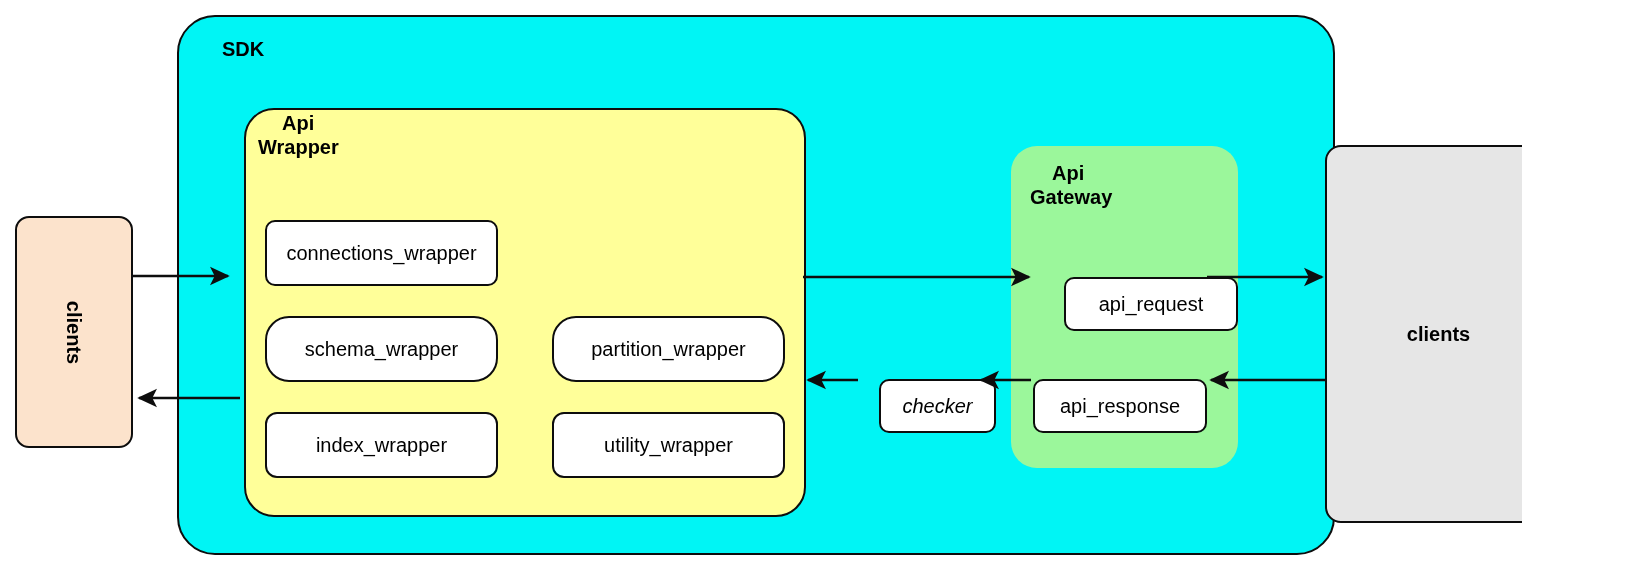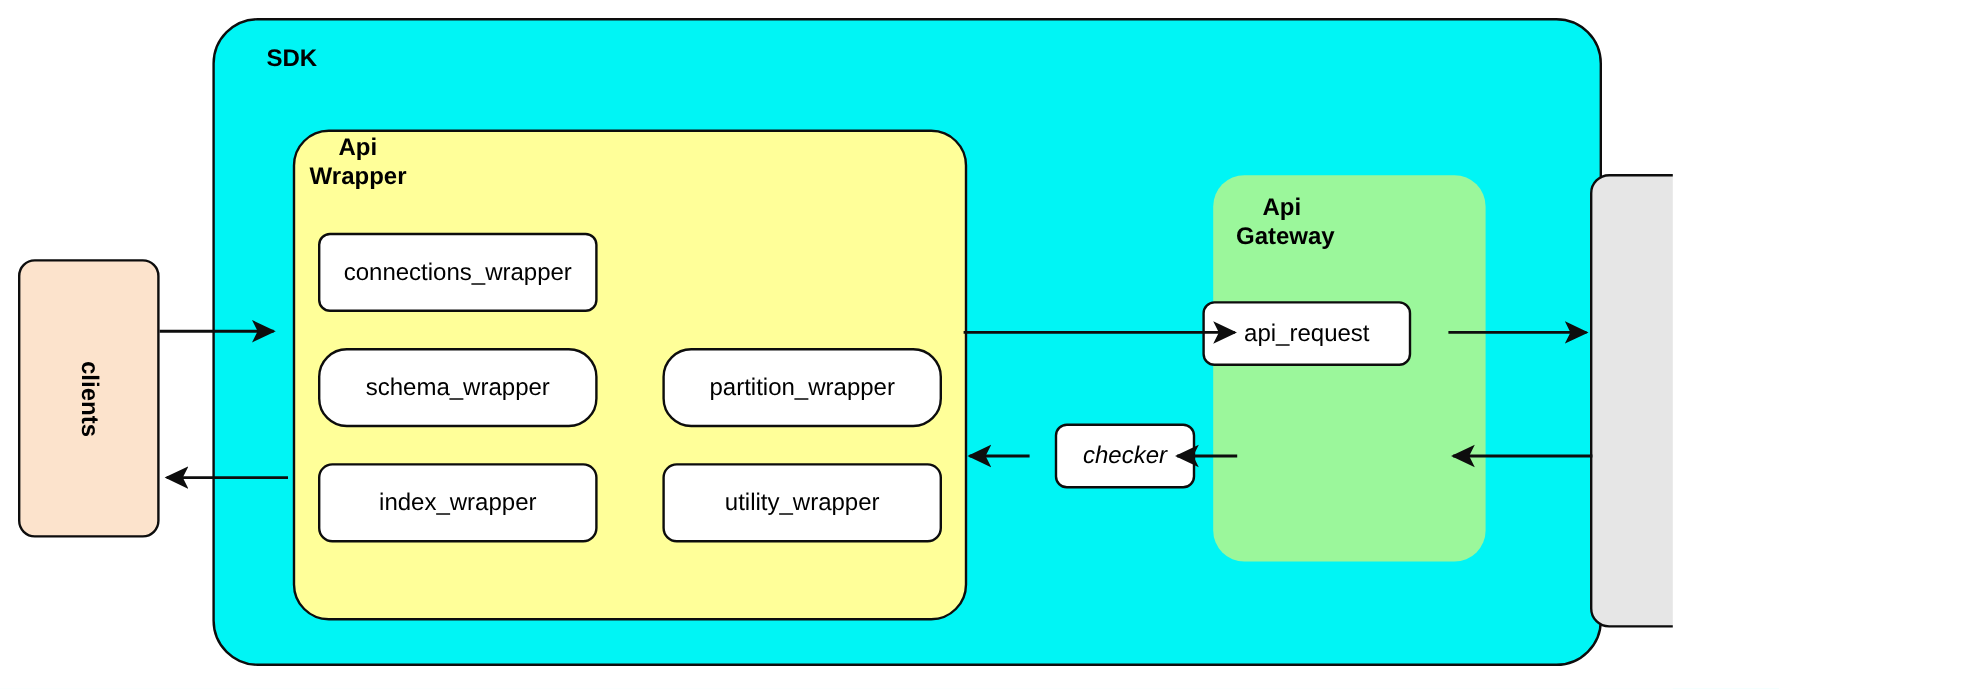--- a/index.html
+++ b/index.html
@@ -7,21 +7,21 @@
     padding: 0;
     background: #ffffff;
   }
   body {
     font-family: "Liberation Sans", sans-serif;
     -webkit-font-smoothing: antialiased;
   }
 
   #canvas {
     position: relative;
-    width: 1394px;
+    width: 1522px;
     height: 574px;
     background: #ffffff;
     overflow: hidden;
   }
 
   
   .box {
     position: absolute;
     box-sizing: border-box;
   }
@@ -111,29 +111,30 @@
     box-sizing: border-box;
     background: #ffffff;
     border: 2px solid #0d0d0d;
     border-radius: 10px;
     display: flex;
     align-items: center;
     justify-content: center;
     font-size: 20px;
     color: #000000;
     text-align: center;
+    margin-top: 26px;
   }
 
   .w-col-left  { left: 265px; width: 233px; }
   .w-col-right { left: 552px; width: 233px; }
   .w-row-1 { top: 194px; height: 66px; }
   .w-row-2 { top: 290px; height: 66px; border-radius: 24px; }
   .w-row-3 { top: 386px; height: 66px; border-radius: 12px; }
 
-  .node-api-request  { left: 1002px; top: 251px; width: 174px; height: 54px; }
+  .node-api-request  { left: 1064px; top: 251px; width: 174px; height: 54px; }
   .node-api-response { left: 1033px; top: 353px; width: 174px; height: 54px; }
   .node-checker      { left: 879px;  top: 353px; width: 117px; height: 54px; font-style: italic; }
 
   
   .clients-text {
     position: absolute;
     left: 15px;
     top: 216px;
     width: 118px;
     height: 232px;
@@ -199,20 +200,21 @@
   <div class="box milvus-box"></div>
   <div class="milvus-text">clients</div>
 
   <div class="node w-col-left w-row-1">connections_wrapper</div>
   <div class="node w-col-left w-row-2">schema_wrapper</div>
   <div class="node w-col-right w-row-2">partition_wrapper</div>
   <div class="node w-col-left w-row-3">index_wrapper</div>
   <div class="node w-col-right w-row-3">utility_wrapper</div>
 
   <div class="node node-api-request">api_request</div>
+  <div class="node node-api-response">api_response</div>
 
   <div class="node node-checker">checker</div>
 
   <svg class="edge-layer" viewBox="0 0 1634 574" width="1634" height="574">
     <defs>
       <marker id="arrow-r" viewBox="0 0 12 12" refX="10" refY="6" markerWidth="9" markerHeight="9" orient="auto-start-reverse">
         <path d="M 0 0.8 L 11 6 L 0 11.2 L 2.6 6 Z" fill="#0d0d0d"></path>
       </marker>
       <marker id="arrow-l" viewBox="0 0 12 12" refX="10" refY="6" markerWidth="9" markerHeight="9" orient="auto-start-reverse">
         <path d="M 0 0.8 L 11 6 L 0 11.2 L 2.6 6 Z" fill="#0d0d0d"></path>

